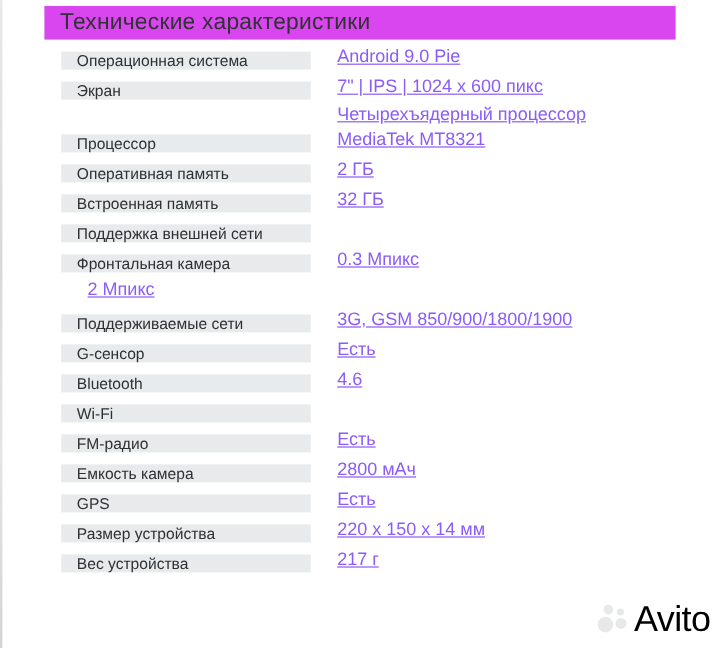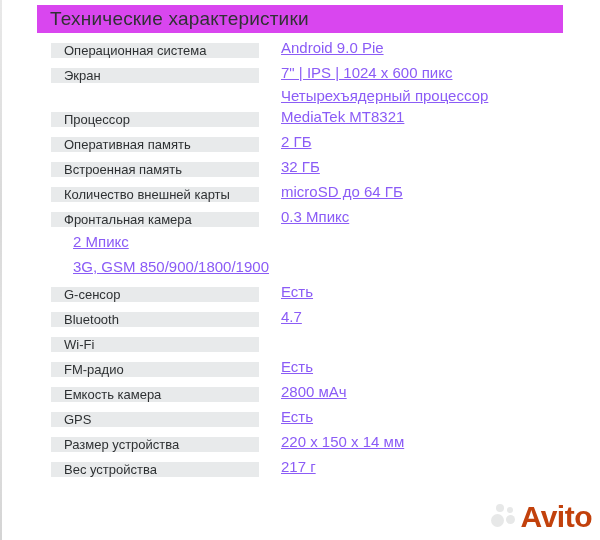--- a/index.html
+++ b/index.html
@@ -90,22 +90,22 @@
     position: absolute;
     border-radius: 50%;
     background: #e7e8e8;
   }
   .wm-c1 { width: 8px;  height: 8px;  left: 5px;  top: 2px; }
   .wm-c2 { width: 6px;  height: 6px;  left: 16px; top: 5px; }
   .wm-c3 { width: 13px; height: 13px; left: 0px;  top: 12px; }
   .wm-c4 { width: 9px;  height: 9px;  left: 15px; top: 13px; }
   .wm-text {
     font-size: 30px;
-    font-weight: 700;
-    color: #c2410c;
+    font-weight: 400;
+    color: #000000;
     letter-spacing: -0.5px;
     text-shadow: 0 1px 0 #ffffff;
   }
 </style>
 </head>
 <body>
 
 <div class="edge-strip"></div>
 
 <div class="content">
@@ -144,56 +144,54 @@
   </div>
 
   <div class="spec-row">
     <div class="spec-label">Встроенная память</div>
     <div class="spec-value">
         <span>32 ГБ</span>
       </div>
   </div>
 
   <div class="spec-row">
-    <div class="spec-label">Количество внешней карты</div>
-    <div class="spec-value">
-        <span>microSD до 64 ГБ</span>
-      </div>
+    <div class="spec-label">Поддержка внешней сети</div>
   </div>
 
   <div class="spec-row">
     <div class="spec-label">Фронтальная камера</div>
     <div class="spec-value">
         <span>0.3 Мпикс</span>
       </div>
   </div>
 
   <div class="spec-row">
     <div class="spec-value">
         <span>2 Мпикс</span>
       </div>
   </div>
 
   <div class="spec-row">
+    <div class="spec-label">Поддерживаемые сети</div>
     <div class="spec-value">
         <span>3G, GSM 850/900/1800/1900</span>
       </div>
   </div>
 
   <div class="spec-row">
     <div class="spec-label">G-сенсор</div>
     <div class="spec-value">
         <span>Есть</span>
       </div>
   </div>
 
   <div class="spec-row">
     <div class="spec-label">Bluetooth</div>
     <div class="spec-value">
-        <span>4.7</span>
+        <span>4.6</span>
       </div>
   </div>
 
   <div class="spec-row">
     <div class="spec-label">Wi-Fi</div>
   </div>
 
   <div class="spec-row">
     <div class="spec-label">FM-радио</div>
     <div class="spec-value">

